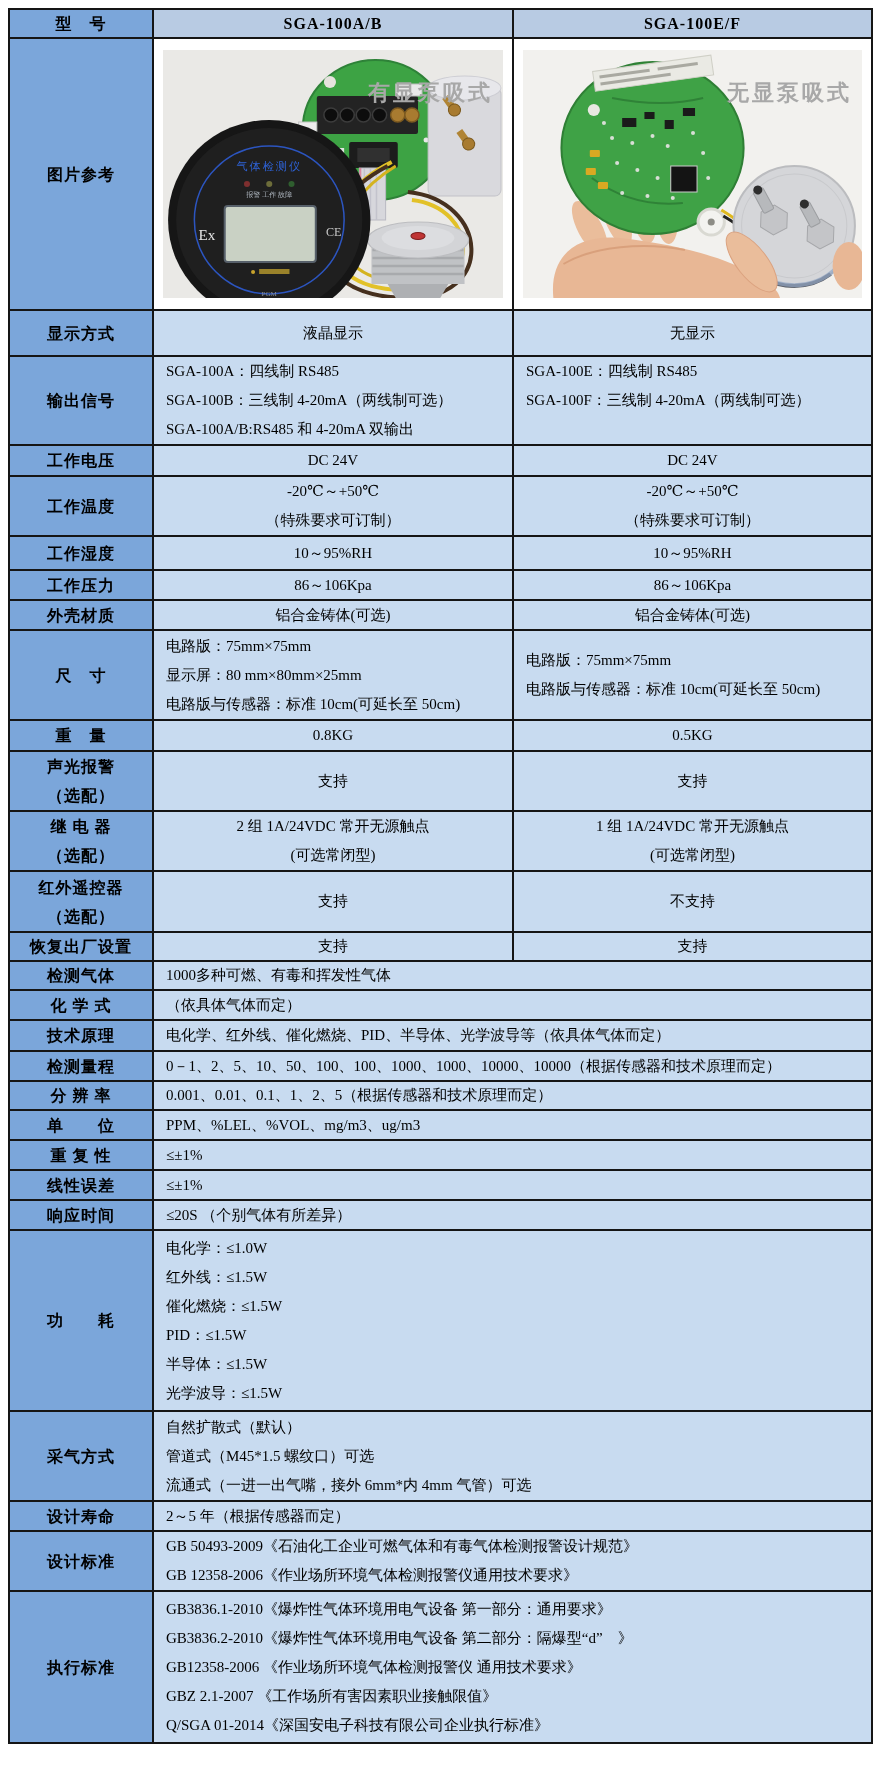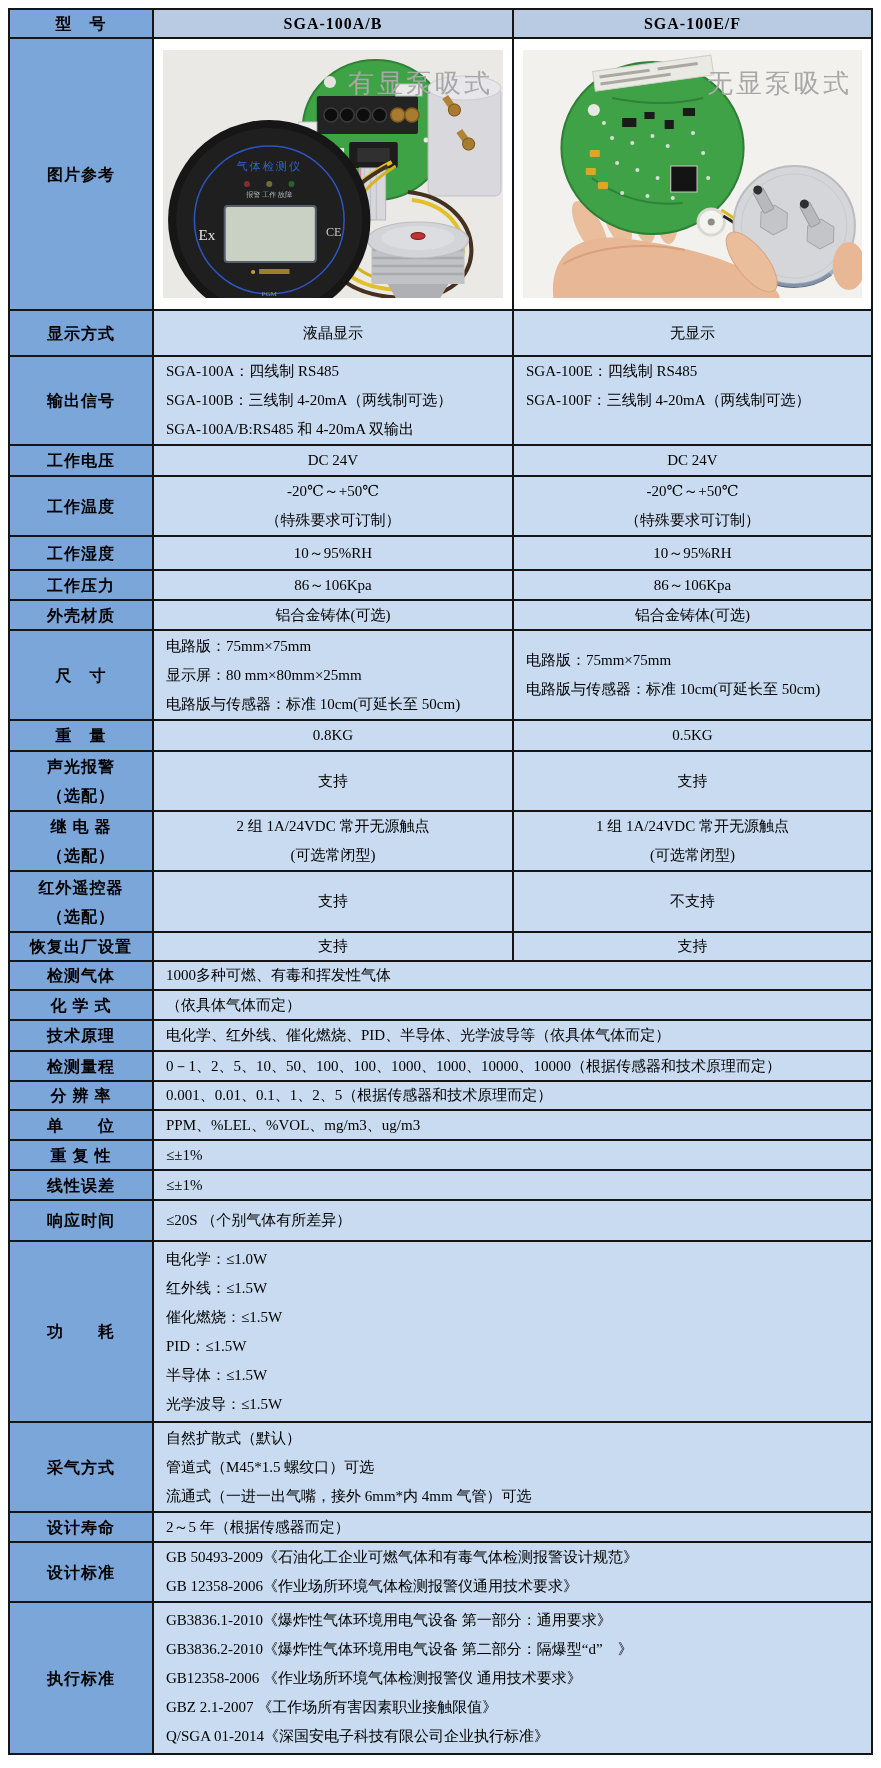--- a/index.html
+++ b/index.html
@@ -17,21 +17,21 @@
   
   .v{background:var(--value-cell,#c8dbf0);text-align:center;font-size:15px;line-height:27px;}
   .vl{background:var(--value-cell,#c8dbf0);text-align:left;font-size:15px;padding-left:12px;margin-top:40px;}
   .f{background:var(--value-cell,#c8dbf0);text-align:left;font-size:15px;padding-left:12px;line-height:27px;}
   .ml div{line-height:29px;white-space:nowrap;}
   .top{vertical-align:top;}
   
   .pcell{background:#ffffff;padding:9px;}
   .photo{position:relative;width:100%;height:248px;}
   .photo svg{display:block;width:100%;height:100%;}
-  .wm{position:absolute;top:16px;right:10px;font-size:26px;font-weight:400;letter-spacing:3px;color:var(--watermark,#a8a8a8);}
+  .wm{position:absolute;top:28px;right:10px;font-size:22px;font-weight:700;letter-spacing:3px;color:var(--watermark,#a8a8a8);}
 </style>
 </head>
 <body>
 
 <div class="sheet">
 <table>
   <colgroup>
         <col style="width:144px">
         <col style="width:360px">
         <col style="width:359px">
@@ -358,21 +358,21 @@
   <tr style="height:30px">
     <td class="l">重 复 性</td>
     <td class="f" colspan="2">≤±1%</td>
   </tr>
 
   <tr style="height:30px">
     <td class="l">线性误差</td>
     <td class="f" colspan="2">≤±1%</td>
   </tr>
 
-  <tr style="height:41px">
+  <tr style="height:30px">
     <td class="l">响应时间</td>
     <td class="f" colspan="2">≤20S （个别气体有所差异）</td>
   </tr>
 
   <tr style="height:181px">
     <td class="l">功　　耗</td>
     <td class="f ml" colspan="2">
       <div>电化学：≤1.0W</div>
       <div>红外线：≤1.5W</div>
       <div>催化燃烧：≤1.5W</div>

